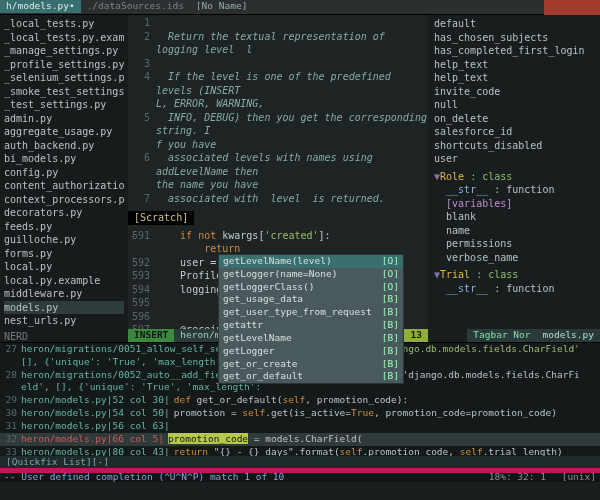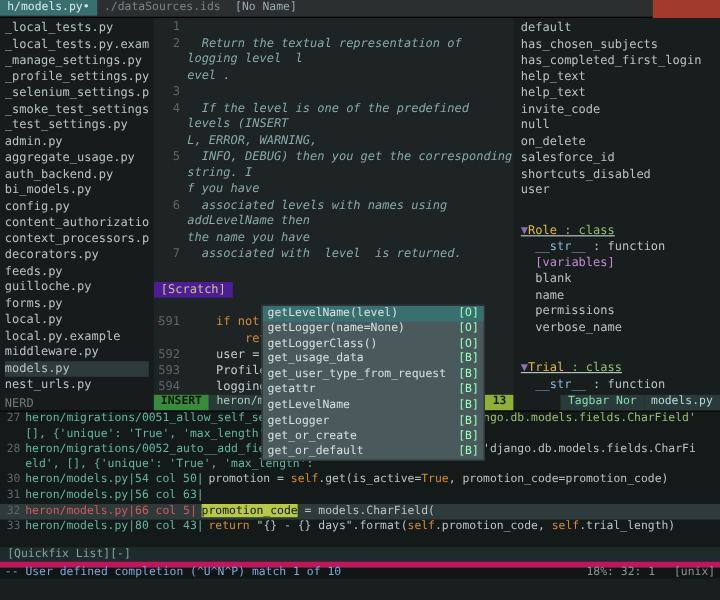--- a/index.html
+++ b/index.html
@@ -63,40 +63,40 @@
   .gutter-line .num {
     width: 28px; text-align: right; padding-right: 6px;
     color: #5b6868; flex-shrink:0;
   }
   .gutter-line .code { flex:1; white-space: pre-wrap; color:#c3cccc; }
   .gutter-line .code .kw { color:#d28b3a; }
   .gutter-line .code .str { color:#9bbf6f; }
   .gutter-line .doc { color:#8aa; font-style: italic; }
   .col-mid .doc-block { padding: 1px 0 2px 0; }
   .scratch {
-    background:#4c1d95; color:#cfc188; padding:0 6px; margin: 14px 0;
+    background:#000000; color:#cfc188; padding:0 6px; margin: 4px 0;
     display:inline-block;
   }
   .sign-minus { color:#b05a5a; position:absolute; left:2px; }
   .mid-status {
     position:absolute; left:0; right:0; bottom:0; height:13px;
     display:flex; font-size:9.5px;
   }
   .mid-status .mode { background:#3a8a3e; color:#0c170c; padding:0 6px; font-weight:bold; }
   .mid-status .path { background:#2a3a3a; color:#a8ccb6; flex:1; padding:0 6px; overflow:hidden; }
   .mid-status .pos  { background:#8fae3a; color:#142005; padding:0 6px; font-weight:bold; }
 
   .col-right {
     flex:1;
     background: #181d1e;
     padding: 2px 6px;
     overflow:hidden;
   }
   .col-right .item { white-space:nowrap; color:#b8c2c2; }
-  .col-right .heading { margin-top:20px;text-decoration:underline; }
+  .col-right .heading { margin-top:4px; }
   .col-right .heading .tri { color:#8d6fae; }
   .col-right .heading .cls { color:#e0b84a; }
   .col-right .heading .att { color:#8fbf6f; }
   .col-right .func { color:#8ab4d8;margin-top:31px; }
   .col-right .brack { color:#c28bd4; }
 
   
   .popup {
     position: absolute;
     left: 218px; top: 254px;
@@ -196,24 +196,20 @@
     <div class="doc-block" id="doc-block">
         <div class="gutter-line">
           <span class="num">1</span>
           <span class="code doc">  </span>
         </div>
         <div class="gutter-line">
           <span class="num">2</span>
           <span class="code doc">  Return the textual representation of logging level  l</span>
         </div>
         <div class="gutter-line">
-          <span class="num"></span>
-          <span class="code doc">evel .</span>
-        </div>
-        <div class="gutter-line">
           <span class="num">3</span>
           <span class="code doc">  </span>
         </div>
         <div class="gutter-line">
           <span class="num">4</span>
           <span class="code doc">  If the level is one of the predefined levels (INSERT</span>
         </div>
         <div class="gutter-line">
           <span class="num"></span>
           <span class="code doc">L, ERROR, WARNING,</span>
@@ -375,20 +371,25 @@
         <span class="ln">28</span>
         <span class="loc">heron/migrations/0052_auto__add_field_accou</span>
         <span class="txt"> 14| <span class="str">'promotion_code'</span>: ('django.db.models.fields.CharFi</span>
       </div>
       <div class="row">
         <span class="ln"></span>
         <span class="loc">eld', [], {'unique': 'True', 'max_length':</span>
         <span class="txt"> </span>
       </div>
       <div class="row">
+        <span class="ln">29</span>
+        <span class="loc">heron/models.py|52 col 30|</span>
+        <span class="txt"> <span class="kw">def</span> get_or_default(<span class="kw">self</span>, promotion_code):</span>
+      </div>
+      <div class="row">
         <span class="ln">30</span>
         <span class="loc">heron/models.py|54 col 50|</span>
         <span class="txt"> promotion = <span class="kw">self</span>.get(is_active=<span class="kw">True</span>, promotion_code=promotion_code)</span>
       </div>
       <div class="row">
         <span class="ln">31</span>
         <span class="loc">heron/models.py|56 col 63|</span>
       </div>
       <div class="row sel hlred">
         <span class="ln">32</span>

